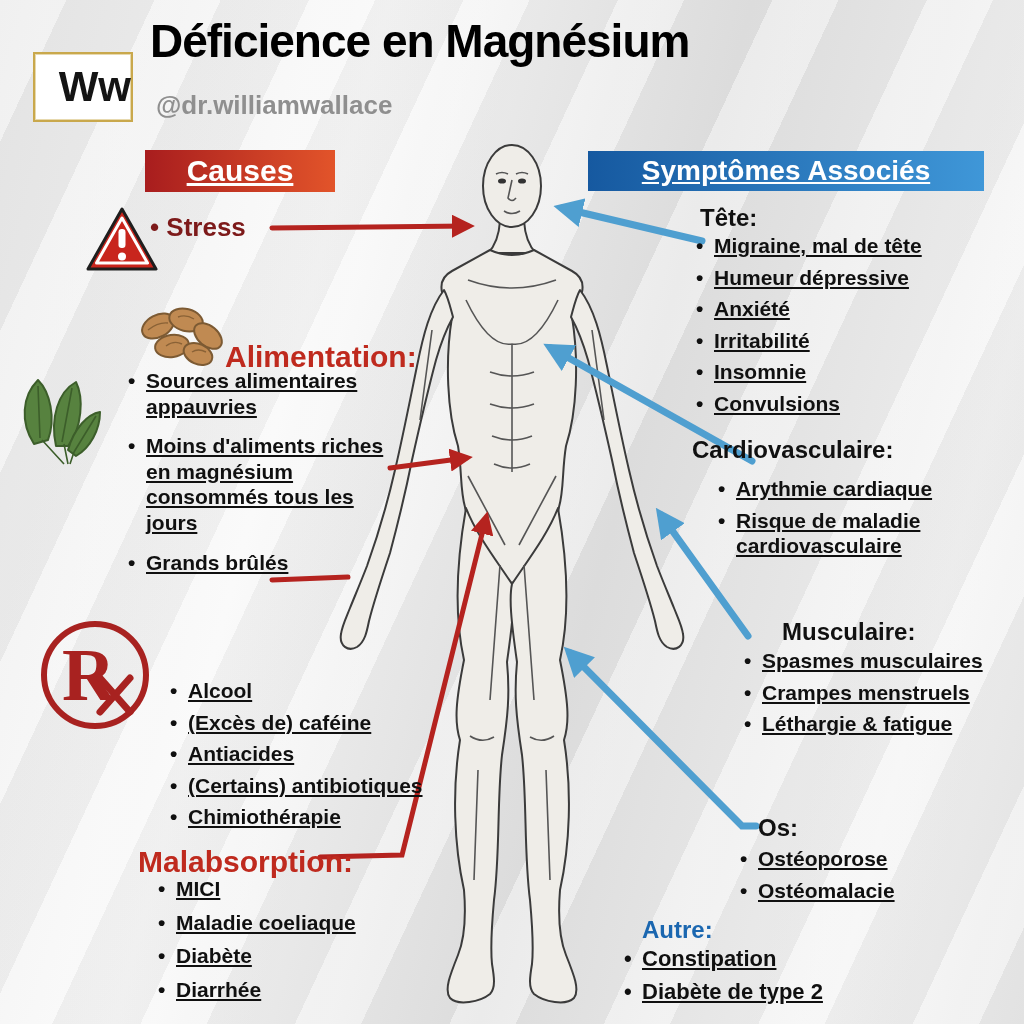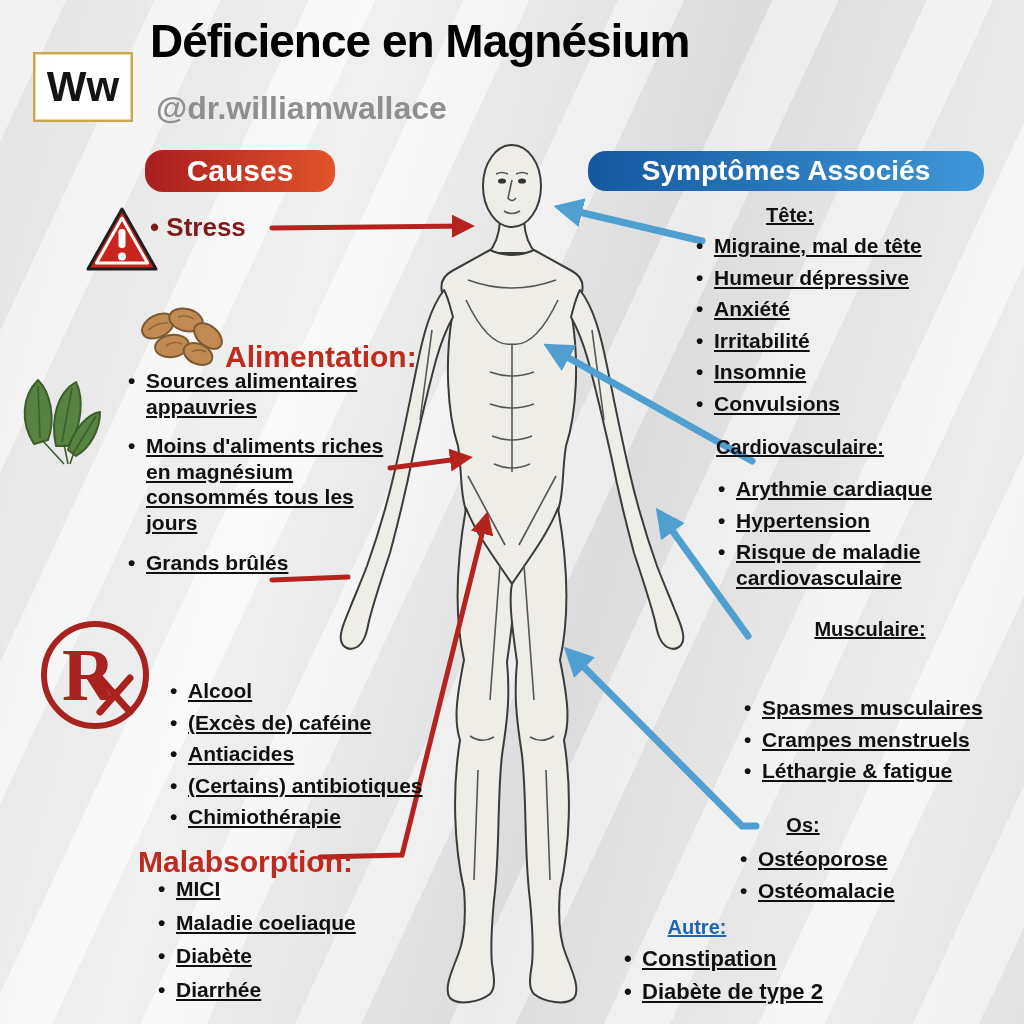--- a/index.html
+++ b/index.html
@@ -7,35 +7,35 @@
     position:relative; width:1024px; height:1024px; overflow:hidden;
     font-family:"Liberation Sans", sans-serif;
     background:
       repeating-linear-gradient(115deg, rgba(255,255,255,0.30) 0 60px, rgba(0,0,0,0.03) 60px 140px),
       linear-gradient(105deg,#eaeaea 0%,#f8f8f8 30%,#e3e3e3 58%,#f4f4f4 85%,#e9e9e9 100%);
   }
   .abs{position:absolute;}
   .overlay{position:absolute; left:0; top:0; pointer-events:none;}
 
   .logo-box{left:33px; top:52px; width:96px; height:66px; background:#fff;
-    border:2px solid #c9a84c; display:flex; align-items:center; justify-content:center;
+    border:2px solid #c9a84c; display:flex; align-items:center; justify-content:flex-end;
     font-size:42px; font-weight:bold; color:#141414; box-shadow:0 0 0 1px #e7d9ae inset;}
   .title{left:150px; top:14px; font-size:46px; font-weight:800; color:#000; letter-spacing:-1px;}
-  .handle{left:156px; top:90px; font-size:32px; font-weight:bold; color:#8f8f8f;}
+  .handle{left:156px; top:90px; font-size:26px; font-weight:bold; color:#8f8f8f;}
 
   .banner{display:flex; align-items:center; justify-content:center; color:#fff;
-    font-weight:bold; border-radius:18px;}
+    font-weight:bold; text-decoration:underline;}
   .causes-banner{left:145px; top:150px; width:190px; height:42px; font-size:30px;
     background:linear-gradient(90deg,#a81d1e,#e2542a);}
   .sympt-banner{left:588px; top:151px; width:396px; height:40px; font-size:28px;
     background:linear-gradient(90deg,#1659a0,#3f97d8);}
 
   .maroon{color:#7d1a1a;}
   .red-title{color:#bf2a1e; font-weight:bold; font-size:30px;}
-  .sec-title{font-weight:bold; font-size:20px; color:#101010; text-decoration:underline; text-align:center;}
+  .sec-title{font-weight:bold; font-size:24px; color:#101010; }
   .blue-title{color:#1b67b0;}
 
   .bullet-label{font-weight:bold;}
   .bullet-label::before{content:"• "; }
 
   ul.list{list-style:none; margin:0; padding:0; font-weight:bold; color:#101010; font-size:21px;text-decoration:underline;}
   ul.list li{position:relative; padding-left:20px; margin-bottom:6px; line-height:1.22;}
   ul.list li::before{content:"•"; position:absolute; left:2px; top:0;}
   ul.aliment-list li{margin-bottom:14px;}
   ul.malab-list li{margin-bottom:8px;}
@@ -207,26 +207,25 @@
     <li>Humeur dépressive</li>
     <li>Anxiété</li>
     <li>Irritabilité</li>
     <li>Insomnie</li>
     <li>Convulsions</li>
   </ul>
 
   <div class="abs sec-title" style="left:692px; top:436px; width:216px;">Cardiovasculaire:</div>
   <ul class="abs list" style="left:716px; top:476px; width:255px;">
     <li>Arythmie cardiaque</li>
-    <li>Hypertension</li>
     <li>Risque de maladie cardiovasculaire</li>
   </ul>
 
   <div class="abs sec-title" style="left:782px; top:618px; width:176px;">Musculaire:</div>
-  <ul class="abs list" style="left:742px; top:648px; width:268px;margin-top:47px;">
+  <ul class="abs list" style="left:742px; top:648px; width:268px;">
     <li>Spasmes musculaires</li>
     <li>Crampes menstruels</li>
     <li>Léthargie &amp; fatigue</li>
   </ul>
 
   <div class="abs sec-title" style="left:758px; top:814px; width:90px;">Os:</div>
   <ul class="abs list" style="left:738px; top:846px; width:220px;">
     <li>Ostéoporose</li>
     <li>Ostéomalacie</li>
   </ul>

